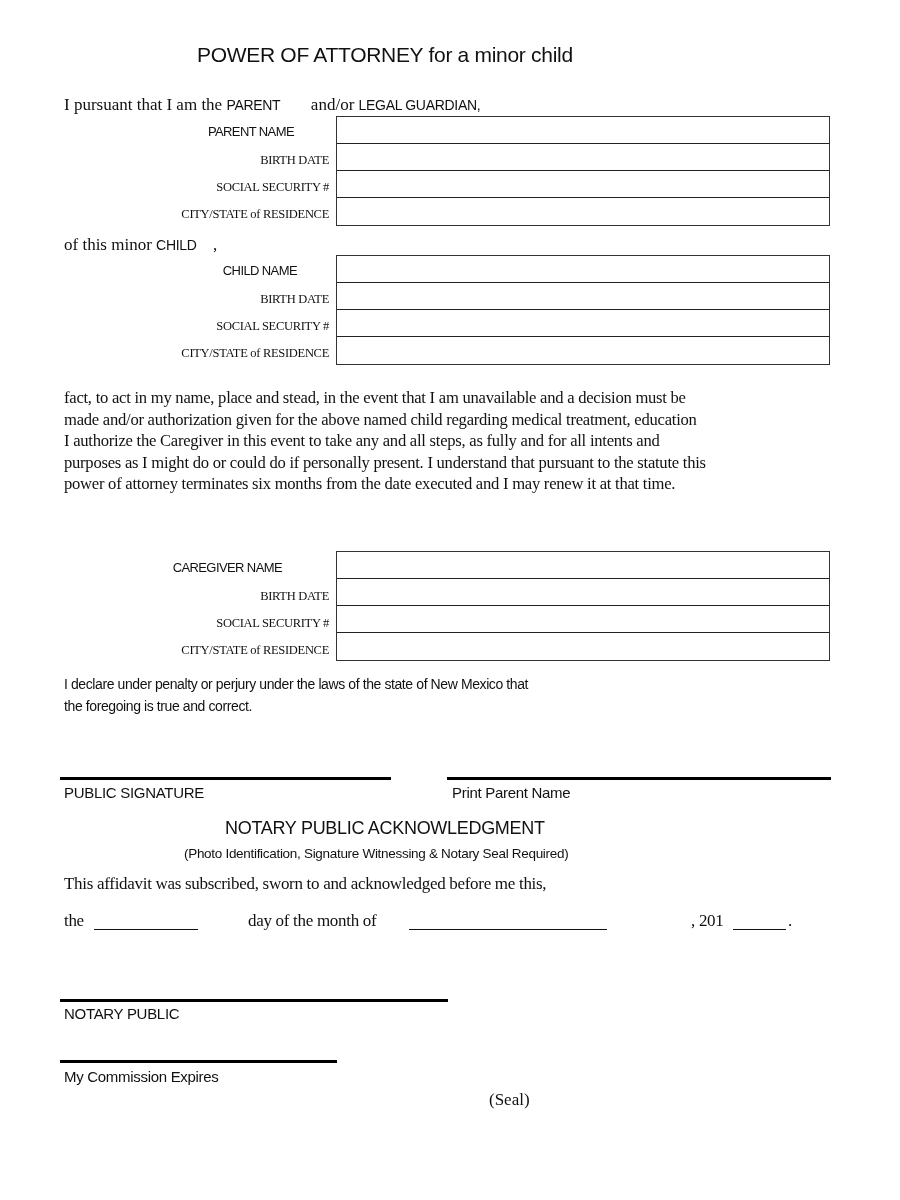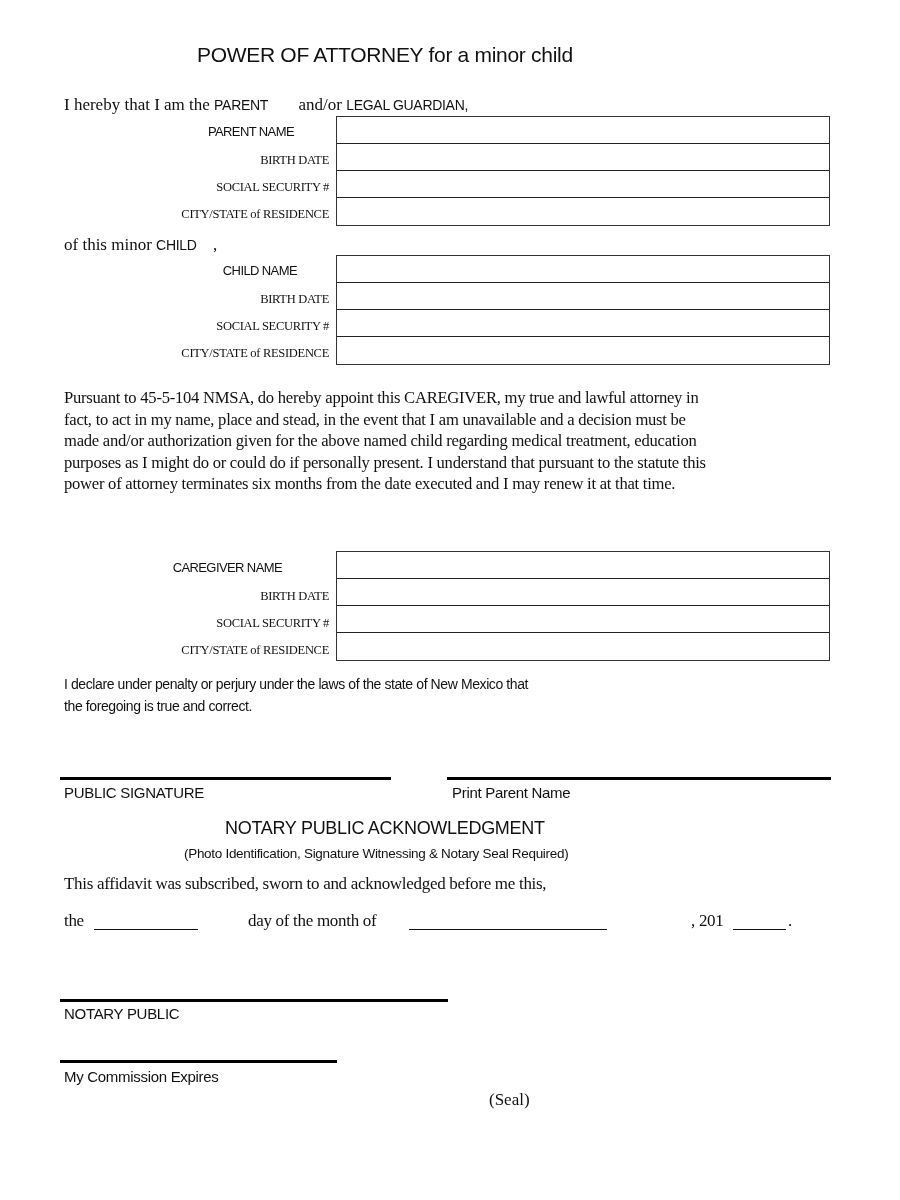--- a/index.html
+++ b/index.html
@@ -33,21 +33,21 @@
   .affidavit { left: 64px; top: 874px; font-family: "Liberation Serif", serif; font-size: 17px; letter-spacing: -0.3px; }
   .dateline { top: 911px; font-family: "Liberation Serif", serif; font-size: 17px; letter-spacing: -0.3px; }
   .blank { display: inline-block; border-bottom: 1.5px solid #111; height: 14px; vertical-align: baseline; }
 </style>
 </head>
 <body>
 
 <div class="abs sans title">POWER OF ATTORNEY for a minor child</div>
 
 <div class="abs serif intro" style="top:95px;">
-  <span>I hereby that I am the</span>
+  <span>I pursuant that I am the</span>
   <span class="cap">PARENT</span>
   <span style="display:inline-block;width:22px;"></span>
   <span>and/or</span>
   <span class="cap">LEGAL GUARDIAN,</span>
 </div>
 
 <div class="abs label-big" style="right:606px; top:124px;">PARENT NAME</div>
 <div class="abs label-small" style="right:571px; top:153px;">BIRTH DATE</div>
 <div class="abs label-small" style="right:571px; top:180px;">SOCIAL SECURITY #</div>
 <div class="abs label-small" style="right:571px; top:207px;">CITY/STATE of RESIDENCE</div>
@@ -72,23 +72,23 @@
 <div class="abs label-small" style="right:571px; top:346px;">CITY/STATE of RESIDENCE</div>
 
 <div class="box" style="top:255px;">
   <div class="cell"><input value="" style=""></div>
   <div class="cell"><input value="" style=""></div>
   <div class="cell"><input value="" style=""></div>
   <div class="cell"><input value="" style=""></div>
 </div>
 
 <div class="para">
-  <p>Pursuant to 45-5-104 NMSA, do hereby appoint this CAREGIVER, my true and lawful attorney in</p>
   <p>fact, to act in my name, place and stead, in the event that I am unavailable and a decision must be</p>
   <p>made and/or authorization given for the above named child regarding medical treatment, education</p>
+  <p>I authorize the Caregiver in this event to take any and all steps, as fully and for all intents and</p>
   <p>purposes as I might do or could do if personally present. I understand that pursuant to the statute this</p>
   <p>power of attorney terminates six months from the date executed and I may renew it at that time.</p>
 </div>
 
 <div class="abs label-big" style="right:618px; top:560px;">CAREGIVER NAME</div>
 <div class="abs label-small" style="right:571px; top:589px;">BIRTH DATE</div>
 <div class="abs label-small" style="right:571px; top:616px;">SOCIAL SECURITY #</div>
 <div class="abs label-small" style="right:571px; top:643px;">CITY/STATE of RESIDENCE</div>
 
 <div class="box" style="top:551px;">

